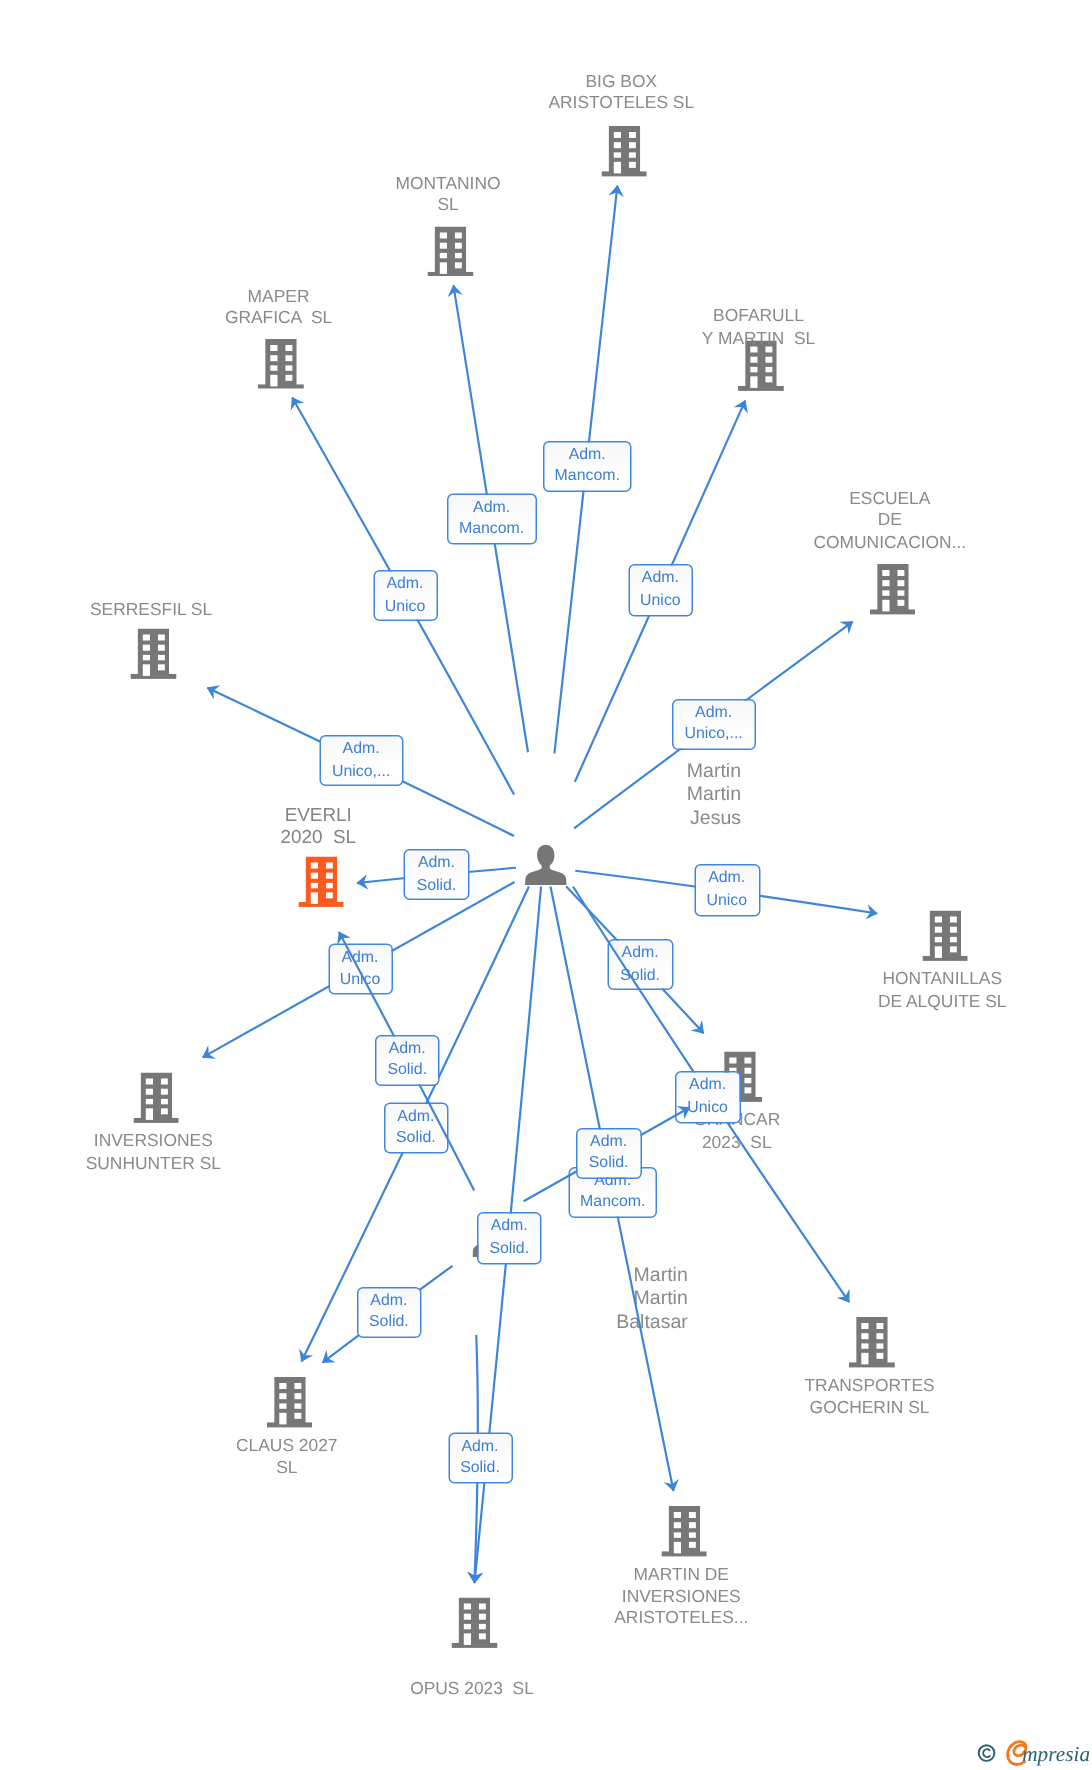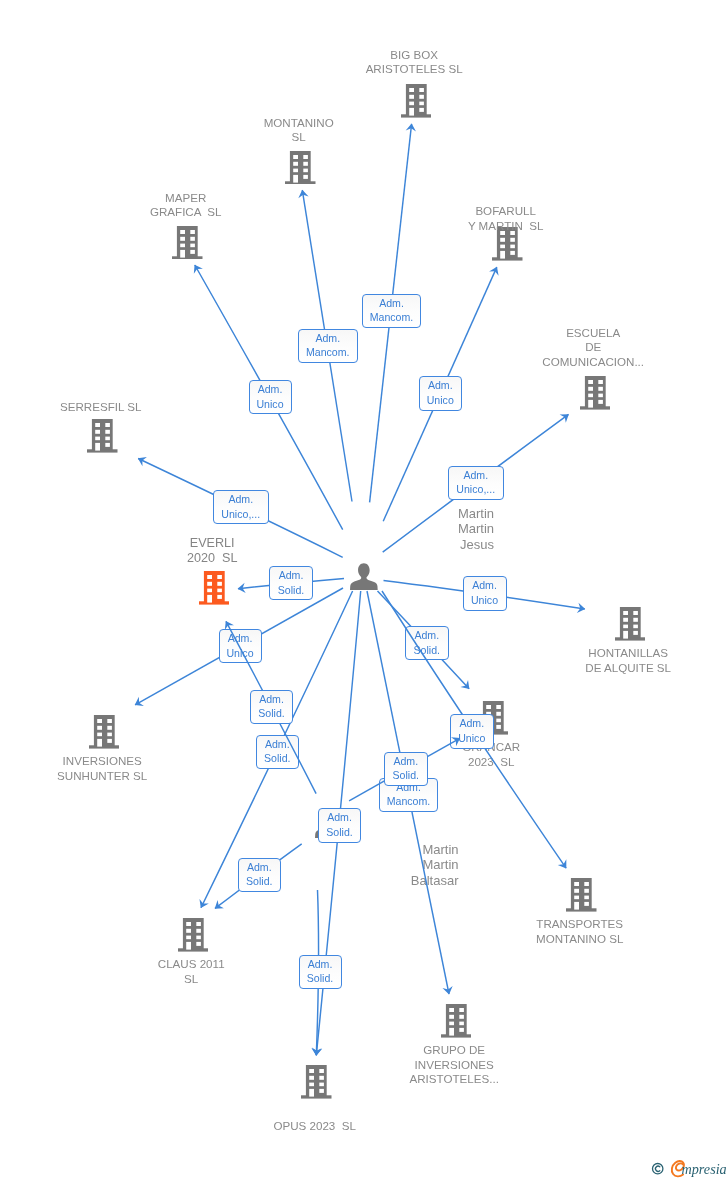--- a/index.html
+++ b/index.html
@@ -323,56 +323,56 @@
             <rect x="18.3" y="4.0" width="4.6" height="4.0"></rect>
             <rect x="8.2" y="10.8" width="4.8" height="4.0"></rect>
             <rect x="18.3" y="10.8" width="4.6" height="4.0"></rect>
             <rect x="8.2" y="17.6" width="4.8" height="3.6"></rect>
             <rect x="18.3" y="17.6" width="4.6" height="3.6"></rect>
             <rect x="8.2" y="23.9" width="4.8" height="7.7"></rect>
             <rect x="18.3" y="23.9" width="4.6" height="4.0"></rect>
           </g>
         </svg></div>
   <div class="lbl" style="left:449.7px;top:916.8px;">TRANSPORTES
-MONTANINO SL</div>
+GOCHERIN SL</div>
 </div>
 <div class="node">
   <div class="ico" style="left:177.8px;top:918.0px;"><svg class="bsvg" viewBox="0 0 30.5 33.6" width="30.5" height="33.6">
           <path fill="currentColor" d="M4.9 0h20.8v31.6H4.9z"></path>
           <rect x="0" y="30.3" width="30.5" height="3.3" fill="currentColor"></rect>
           <g fill="#ffffff">
             <rect x="8.2" y="4.0" width="4.8" height="4.0"></rect>
             <rect x="18.3" y="4.0" width="4.6" height="4.0"></rect>
             <rect x="8.2" y="10.8" width="4.8" height="4.0"></rect>
             <rect x="18.3" y="10.8" width="4.6" height="4.0"></rect>
             <rect x="8.2" y="17.6" width="4.8" height="3.6"></rect>
             <rect x="18.3" y="17.6" width="4.6" height="3.6"></rect>
             <rect x="8.2" y="23.9" width="4.8" height="7.7"></rect>
             <rect x="18.3" y="23.9" width="4.6" height="4.0"></rect>
           </g>
         </svg></div>
-  <div class="lbl" style="left:61.2px;top:956.8px;">CLAUS 2011
+  <div class="lbl" style="left:61.2px;top:956.8px;">CLAUS 2027
 SL</div>
 </div>
 <div class="node">
   <div class="ico" style="left:440.8px;top:1004.0px;"><svg class="bsvg" viewBox="0 0 30.5 33.6" width="30.5" height="33.6">
           <path fill="currentColor" d="M4.9 0h20.8v31.6H4.9z"></path>
           <rect x="0" y="30.3" width="30.5" height="3.3" fill="currentColor"></rect>
           <g fill="#ffffff">
             <rect x="8.2" y="4.0" width="4.8" height="4.0"></rect>
             <rect x="18.3" y="4.0" width="4.6" height="4.0"></rect>
             <rect x="8.2" y="10.8" width="4.8" height="4.0"></rect>
             <rect x="18.3" y="10.8" width="4.6" height="4.0"></rect>
             <rect x="8.2" y="17.6" width="4.8" height="3.6"></rect>
             <rect x="18.3" y="17.6" width="4.6" height="3.6"></rect>
             <rect x="8.2" y="23.9" width="4.8" height="7.7"></rect>
             <rect x="18.3" y="23.9" width="4.6" height="4.0"></rect>
           </g>
         </svg></div>
-  <div class="lbl" style="left:324.2px;top:1042.8px;">GRUPO DE
+  <div class="lbl" style="left:324.2px;top:1042.8px;">MARTIN DE
 INVERSIONES
 ARISTOTELES...</div>
 </div>
 <div class="node">
   <div class="ico" style="left:301.2px;top:1065.0px;"><svg class="bsvg" viewBox="0 0 30.5 33.6" width="30.5" height="33.6">
           <path fill="currentColor" d="M4.9 0h20.8v31.6H4.9z"></path>
           <rect x="0" y="30.3" width="30.5" height="3.3" fill="currentColor"></rect>
           <g fill="#ffffff">
             <rect x="8.2" y="4.0" width="4.8" height="4.0"></rect>
             <rect x="18.3" y="4.0" width="4.6" height="4.0"></rect>

